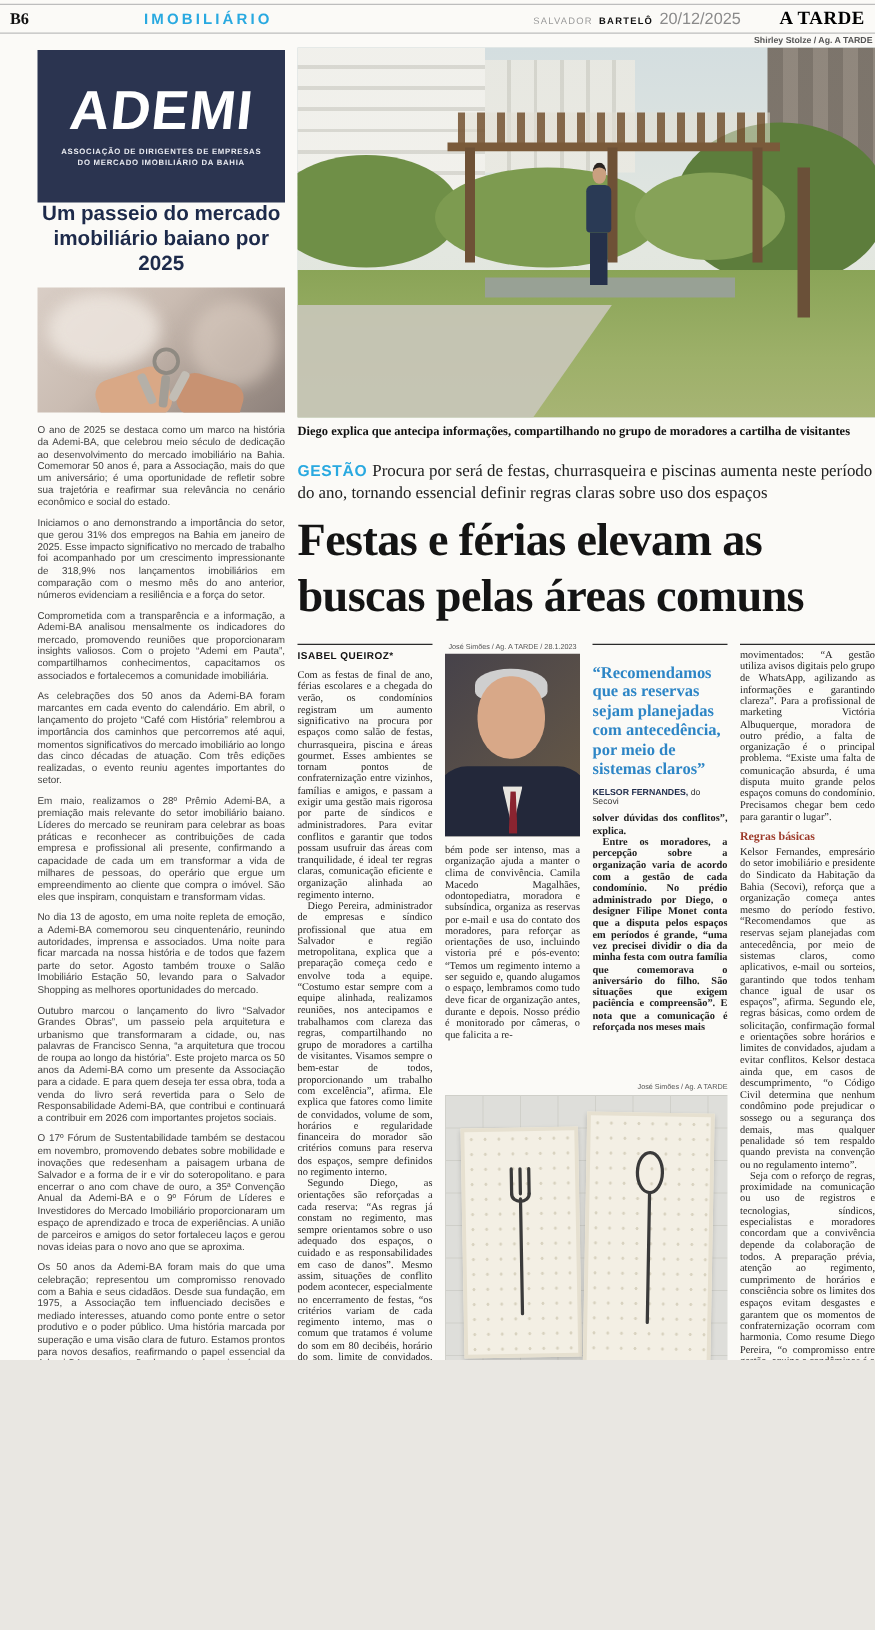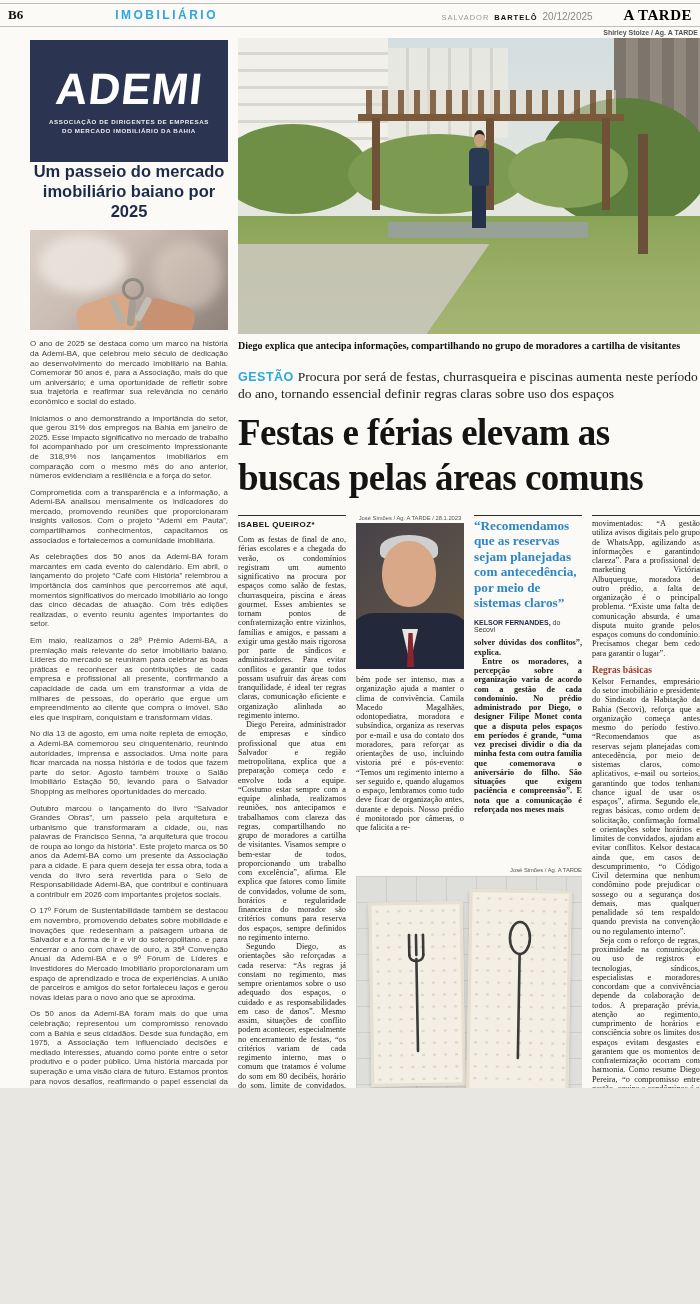--- a/index.html
+++ b/index.html
@@ -6,21 +6,21 @@
   #page{position:relative;width:700px;height:1088px;background:#fbfaf7;margin:0 auto;overflow:hidden;
         font-family:"Liberation Serif",serif;color:#1a1a1a;}
   
   .masthead{position:absolute;left:0;top:3px;width:700px;height:24px;border-top:1px solid #bdbdbd;
             border-bottom:1px solid #bdbdbd;display:flex;align-items:center;padding:0 8px;box-sizing:border-box;}
   .mh-page{font:bold 13px "Liberation Serif",serif;color:#111;}
   .mh-section{margin-left:92px;font:bold 12px "Liberation Sans",sans-serif;color:#29a9e0;letter-spacing:2.5px;}
   .mh-right{margin-left:auto;display:flex;align-items:baseline;gap:5px;font-family:"Liberation Sans",sans-serif;}
   .mh-city{font-size:7.5px;color:#9a9a9a;letter-spacing:1px;}
   .mh-day{font-size:7.5px;font-weight:bold;color:#111;letter-spacing:1px;}
-  .mh-date{font-size:10px;color:#8a8a8a;}
+  .mh-date{font-size:13px;color:#8a8a8a;}
   .mh-brand{margin-left:26px;font:bold 15px "Liberation Serif",serif;color:#000;letter-spacing:.5px;}
   
   .sidebar{position:absolute;left:30px;top:40px;width:198px;}
   .ademi-box{height:122px;background:#2b3450;display:flex;flex-direction:column;align-items:center;justify-content:center;}
   .ademi-word{font:800 44px "Liberation Sans",sans-serif;color:#fff;letter-spacing:1px;transform:skewX(-6deg);line-height:1;}
   .ademi-sub{margin-top:6px;text-align:center;color:#e8eaf0;font:bold 6.2px "Liberation Sans",sans-serif;letter-spacing:.6px;line-height:1.5;}
   .side-headline{text-align:center;font:800 16.5px "Liberation Sans",sans-serif;color:#1d2a4a;line-height:1.2;}
   .keys-photo{position:relative;margin-top:9px;height:100px;overflow:hidden;
       background:linear-gradient(135deg,#d9cec6 0%,#cabcb2 40%,#a4968d 75%,#8d817b 100%);}
   .kp-blur1,.kp-blur2{position:absolute;border-radius:50%;filter:blur(6px);background:#efe8e1;opacity:.8;}
@@ -100,21 +100,21 @@
   .c1 .body-text{margin-top:6px;height:745px;overflow:hidden;}
   .pcredit{font:5.8px "Liberation Sans",sans-serif;color:#555;white-space:nowrap;text-align:center;}
   .portrait{margin-top:2px;width:108px;height:146px;position:relative;overflow:hidden;
       background:linear-gradient(135deg,#46424a 0%,#5a5048 55%,#6a5a44 100%);}
   .pt-suit{position:absolute;left:-8px;bottom:-6px;width:124px;height:62px;border-radius:26px 26px 0 0;background:#23283a;}
   .pt-shirt{position:absolute;left:46px;bottom:6px;width:16px;height:34px;background:#e8e6e0;clip-path:polygon(0 0,100% 0,50% 100%);}
   .pt-tie{position:absolute;left:51px;bottom:2px;width:7px;height:34px;background:#8a2430;clip-path:polygon(20% 0,80% 0,100% 100%,0 100%);}
   .pt-head{position:absolute;left:26px;top:18px;width:54px;height:66px;border-radius:48%;background:#d8a888;}
   .pt-hair{position:absolute;left:24px;top:12px;width:58px;height:26px;border-radius:50% 50% 30% 30%;background:#cfcfcf;}
   .c2 .body-text{margin-top:6px;height:200px;overflow:hidden;}
-  .pull-quote{padding-top:2px;font:bold 13.2px "Liberation Serif",serif;color:#2e86c6;line-height:15.4px;}
+  .pull-quote{padding-top:14px;font:bold 13.2px "Liberation Serif",serif;color:#2e86c6;line-height:15.4px;}
   .quote-attrib{margin-top:9px;font:7px "Liberation Sans",sans-serif;color:#333;}
   .quote-attrib b{font-size:7px;color:#1d2a4a;}
   .c3 .body-text{margin-top:5px;height:190px;overflow:hidden;font-weight:bold;}
   .c4 .body-text.top{height:auto;}
   .subhead{margin:7px 0 2px;font:bold 9.5px "Liberation Serif",serif;color:#9c3a2a;}
   .supervision{position:absolute;left:0;top:730px;width:96px;font:bold 7.5px "Liberation Sans",sans-serif;
       color:#222;letter-spacing:.3px;line-height:11px;}
   .feature-credit{position:absolute;left:118px;top:352px;width:226px;text-align:right;
       font:5.8px "Liberation Sans",sans-serif;color:#555;}
   .feature-photo{position:absolute;left:118px;top:361px;width:226px;height:396px;overflow:hidden;background:#dededa;}

